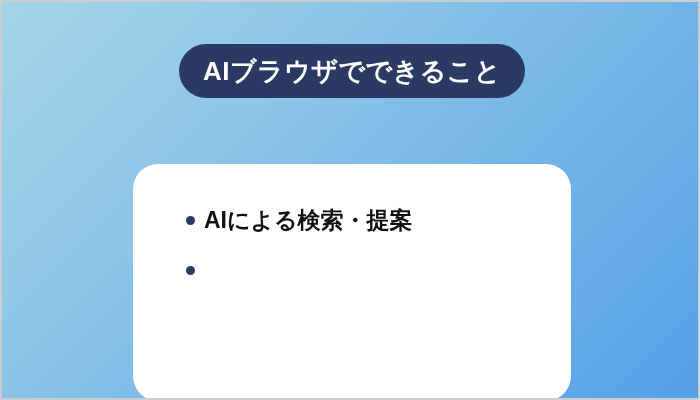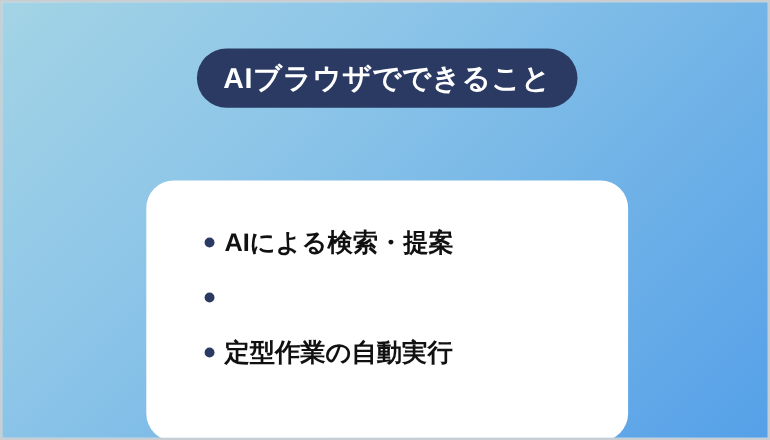--- a/index.html
+++ b/index.html
@@ -106,21 +106,17 @@
       <li class="feature-item">
         <span class="bullet-dot"></span>
         <span class="feature-label">AIによる検索・提案</span>
       </li>
 
       <li class="feature-item">
         <span class="bullet-dot"></span>
       </li>
 
 
-      <li class="feature-item">
-        <span class="bullet-dot"></span>
-        <span class="feature-label">定型作業の自動実行</span>
-      </li>
 
     </ul>
   </div>
 
 </div>
 
 </body></html>

